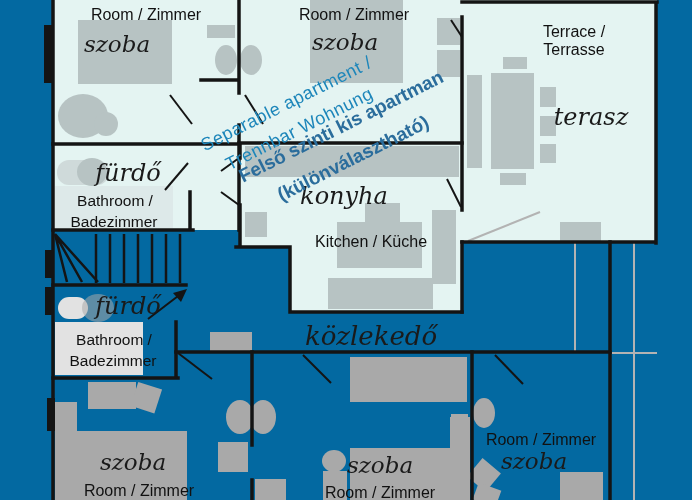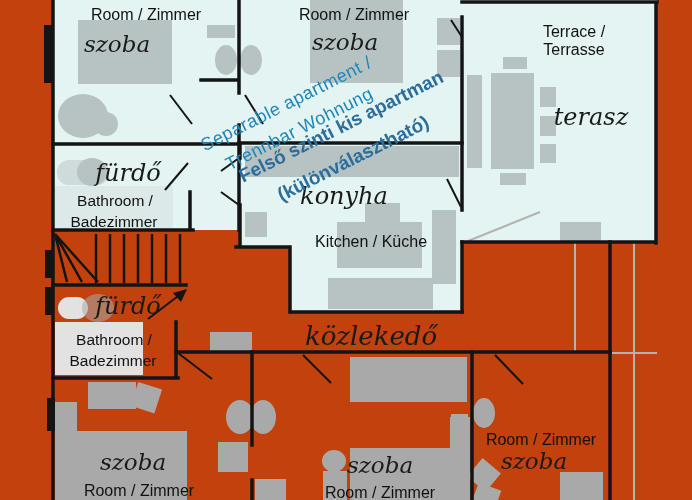--- a/index.html
+++ b/index.html
@@ -1,16 +1,16 @@
 <!DOCTYPE html>
 <html><head>
 <meta charset="utf-8">
 <style>
   html,body{margin:0;padding:0;background:#ffffff;}
-  .stage{position:relative;width:692px;height:500px;background:#c2410c;overflow:hidden;
+  .stage{position:relative;width:692px;height:500px;background:#0369a1;overflow:hidden;
          font-family:"Liberation Sans",sans-serif;}
   svg{display:block;}
   .bg{fill:#e4f4f2;}
   .wall{stroke:#141414;stroke-width:3.5;fill:none;stroke-linecap:square;}
   .wall-thin{stroke:#141414;stroke-width:2;fill:none;}
   .grayline{stroke:#b3b3b3;stroke-width:2;fill:none;}
   .window{fill:#141414;}
   .furn-u{fill:#b7c3c3;}
   .furn-l{fill:#a9a9a9;}
   .tub{fill:#dde9e9;}

